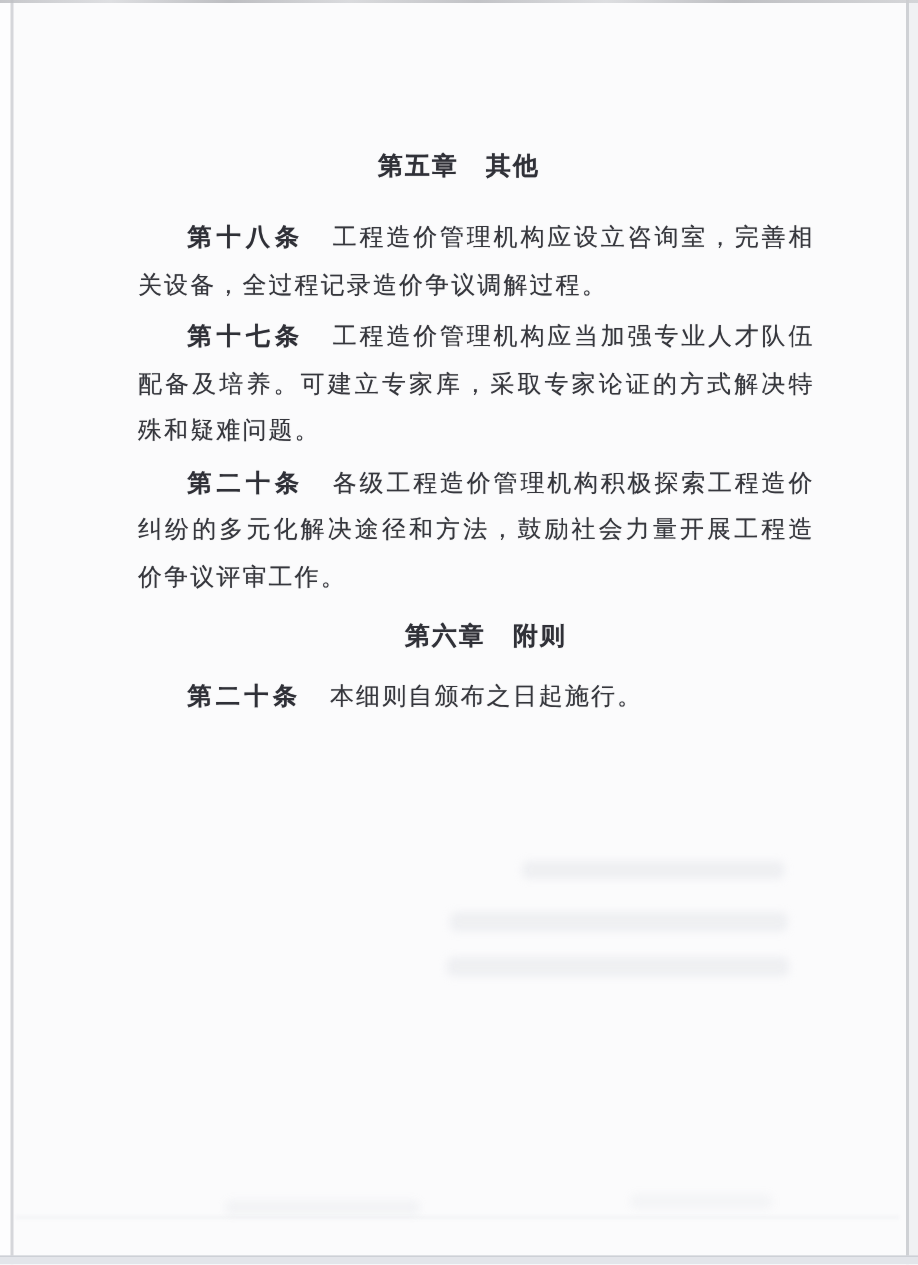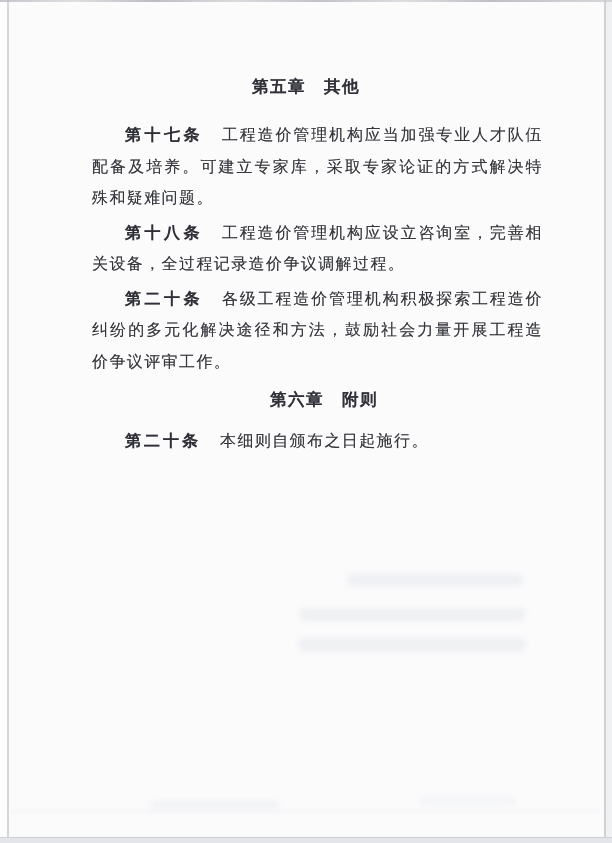--- a/index.html
+++ b/index.html
@@ -63,21 +63,21 @@
   .smudge.s4 { left: 150px; top: 800px; width: 130px; height: 10px; opacity: 0.7; }
   .smudge.s5 { left: 420px; top: 796px; width: 95px;  height: 10px; opacity: 0.6; }
   .smudge.s6 { left: 10px;  top: 810px; width: 590px; height: 3px;  opacity: 0.45; filter: blur(1px); }
 
   
   .paper {
     position: relative;
     width: 612px;
     height: 843px;
     box-sizing: border-box;
-    padding-top: 75px;
+    padding-top: 99px;
     color: #36373d;
   }
   .chapter-heading {
     margin: 0 0 20px 0;
     height: 24px;
     line-height: 24px;
     text-align: center;
     font-size: 16.5px;
     font-weight: bold;
     letter-spacing: 1.5px;
@@ -110,25 +110,25 @@
 </head>
 <body>
 
 <div class="canvas">
 
   <div class="paper">
 
     <h2 class="chapter-heading">第五章　其他</h2>
 
     <p class="article">
-      <span class="term">第十七条</span><span>工程造价管理机构应当加强专业人才队伍配备及培养。可建立专家库，采取专家论证的方式解决特殊和疑难问题。</span>
+      <span class="term">第十八条</span><span>工程造价管理机构应设立咨询室，完善相关设备，全过程记录造价争议调解过程。</span>
     </p>
 
     <p class="article">
-      <span class="term">第十八条</span><span>工程造价管理机构应设立咨询室，完善相关设备，全过程记录造价争议调解过程。</span>
+      <span class="term">第十七条</span><span>工程造价管理机构应当加强专业人才队伍配备及培养。可建立专家库，采取专家论证的方式解决特殊和疑难问题。</span>
     </p>
 
     <p class="article">
       <span class="term">第二十条</span><span>各级工程造价管理机构积极探索工程造价纠纷的多元化解决途径和方法，鼓励社会力量开展工程造价争议评审工作。</span>
     </p>
 
     <h2 class="chapter-heading second">第六章　附则</h2>
 
     <p class="article">
       <span class="term">第二十条</span><span>本细则自颁布之日起施行。</span>

